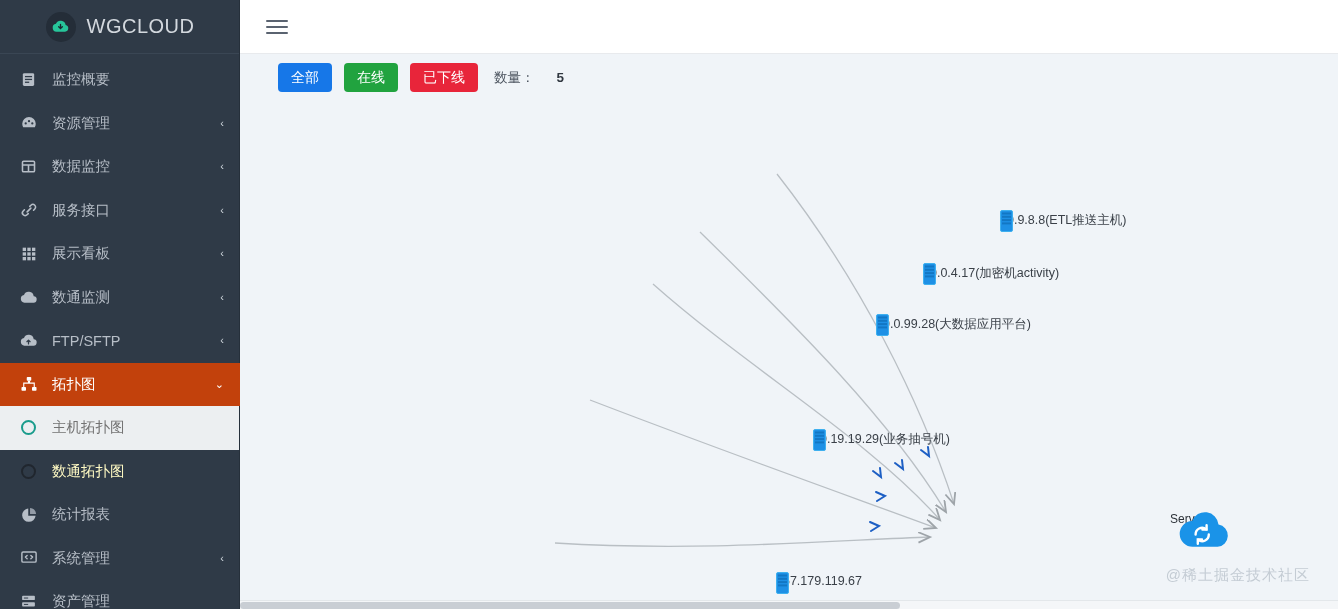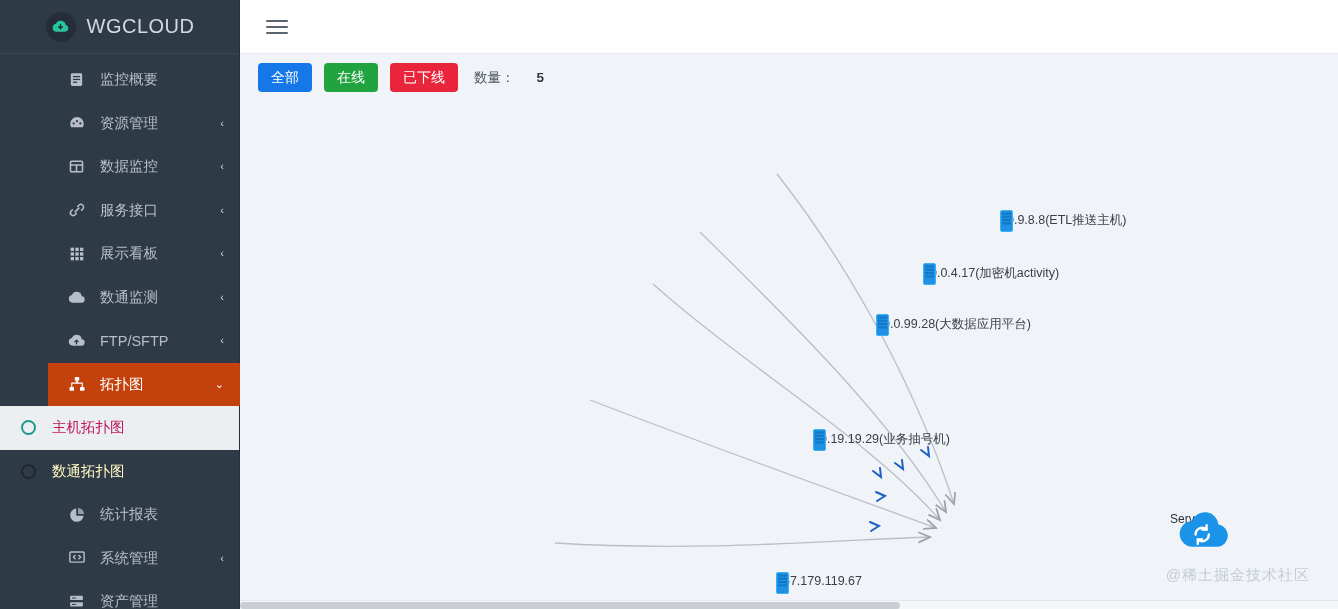--- a/index.html
+++ b/index.html
@@ -36,21 +36,20 @@
   }
   .menu { padding-top: 4px; }
   .menu-item {
     height: 43.5px;
     display: flex; align-items: center;
     padding: 0 16px 0 18px;
     color: #b7bec7;
     font-size: 14.5px;
     cursor: pointer;
     position: relative;
-    margin-left: 48px;
   }
   .menu-item .mi-icon {
     width: 21px; height: 21px;
     display: inline-flex; align-items: center; justify-content: center;
     margin-right: 13px;
     flex: 0 0 21px;
   }
   .menu-item .mi-label { flex: 1 1 auto; white-space: nowrap; }
   .menu-item .mi-arrow {
     font-size: 11px; color: #cfd6dd; line-height: 1;
@@ -62,21 +61,21 @@
   .submenu-item {
     height: 43.5px;
     display: flex; align-items: center;
     padding-left: 18px;
     font-size: 14.5px;
     color: #fef9c3;
     cursor: pointer;
   }
   .submenu-item.selected {
     background: #eceff1;
-    color: #be185d;
+    color: #737373;
     font-family: Liberation Serif, serif;
   }
   .submenu-item .sm-icon {
     width: 21px; height: 21px; margin-right: 13px;
     display: inline-flex; align-items: center; justify-content: center;
     flex: 0 0 21px;
   }
   .ring { width: 15px; height: 15px; border-radius: 50%; border: 2px solid #2f3a47; }
   .ring.teal { border-color: #1a9c8c; }
   .ring.dark { border-color: #20262e; }
@@ -102,21 +101,21 @@
     display: flex; align-items: center; justify-content: center;
     color: #ffffff; font-size: 13px; line-height: 1; cursor: pointer;
   }
 
   
   .content {
     position: absolute; top: 54px; left: 0; right: 0; bottom: 0;
     background: #f0f4f8;
   }
   .toolbar {
-    padding: 9px 0 9px 18px;
+    padding: 9px 0 9px 38px;
     display: flex; align-items: center; gap: 12px;
   }
   .btn {
     color: #ffffff; font-size: 14px;
     padding: 5px 13px 6px; border-radius: 4px;
     border: none; cursor: pointer; line-height: 1.3;
     font-family: inherit;
   }
   .btn-all { background: #1677e8; }
   .btn-online { background: #21a33f; }

